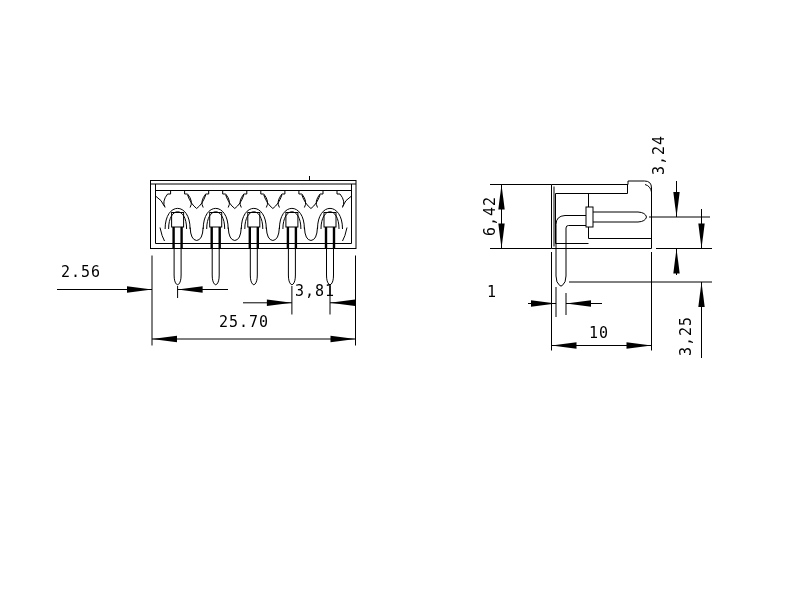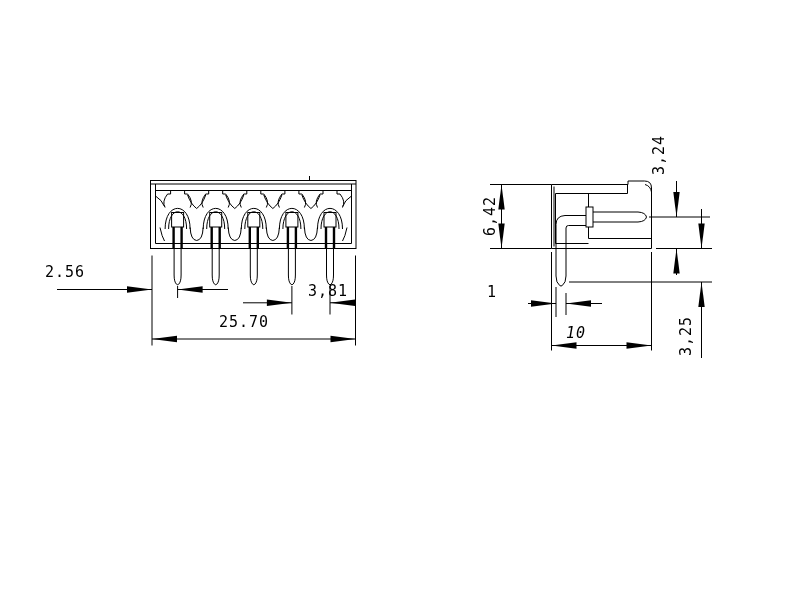--- a/index.html
+++ b/index.html
@@ -156,28 +156,28 @@
         <line x1="566" y1="303.5" x2="602" y2="303.5" stroke="#000000" stroke-width="1"></line>
         <polygon points="566,303.5 591,300.3 591,306.7" fill="#000000"></polygon>
         <line x1="551.5" y1="252" x2="551.5" y2="350.5" stroke="#000000" stroke-width="1"></line>
         <line x1="651.5" y1="252" x2="651.5" y2="350.5" stroke="#000000" stroke-width="1"></line>
         <line x1="551.5" y1="345.5" x2="651.5" y2="345.5" stroke="#000000" stroke-width="1"></line>
         <polygon points="551.5,345.5 576.5,342.3 576.5,348.7" fill="#000000"></polygon>
         <polygon points="651.5,345.5 626.5,342.3 626.5,348.7" fill="#000000"></polygon>
       </g>
     </svg>
 
-  <span class="dim-label" style="left:45px;top:265px;">2.56</span>
+  <span class="dim-label" style="left:61px;top:265px;">2.56</span>
 
-  <span class="dim-label" style="left:308px;top:284px;">3,81</span>
+  <span class="dim-label" style="left:295px;top:284px;">3,81</span>
 
   <span class="dim-label" style="left:219px;top:315px;">25.70</span>
 
   <span class="dim-label rot" style="left:490px;top:216px;">6,42</span>
 
   <span class="dim-label rot" style="left:659px;top:155px;">3,24</span>
 
   <span class="dim-label rot" style="left:686px;top:336px;">3,25</span>
 
   <span class="dim-label" style="left:487px;top:285px;">1</span>
 
-  <span class="dim-label" style="left:566px;top:326px;font-style:italic;">10</span>
+  <span class="dim-label" style="left:589px;top:326px;">10</span>
 </div>
 
 </body></html>

